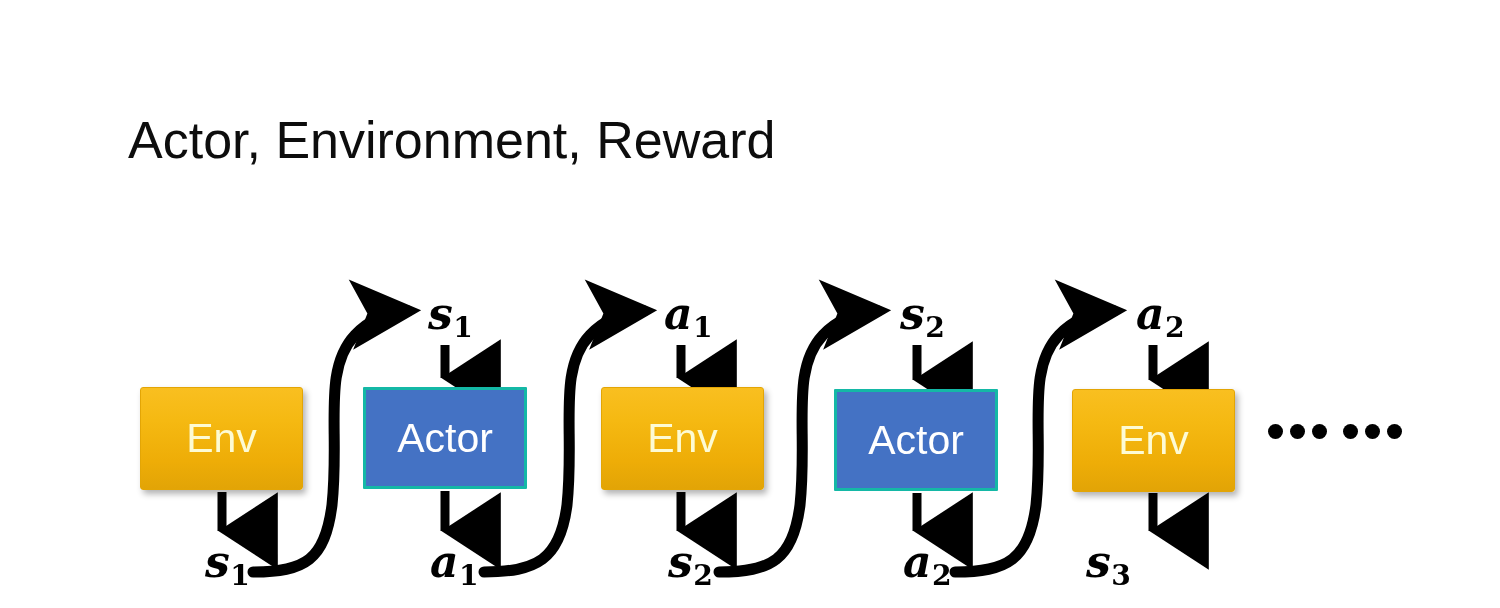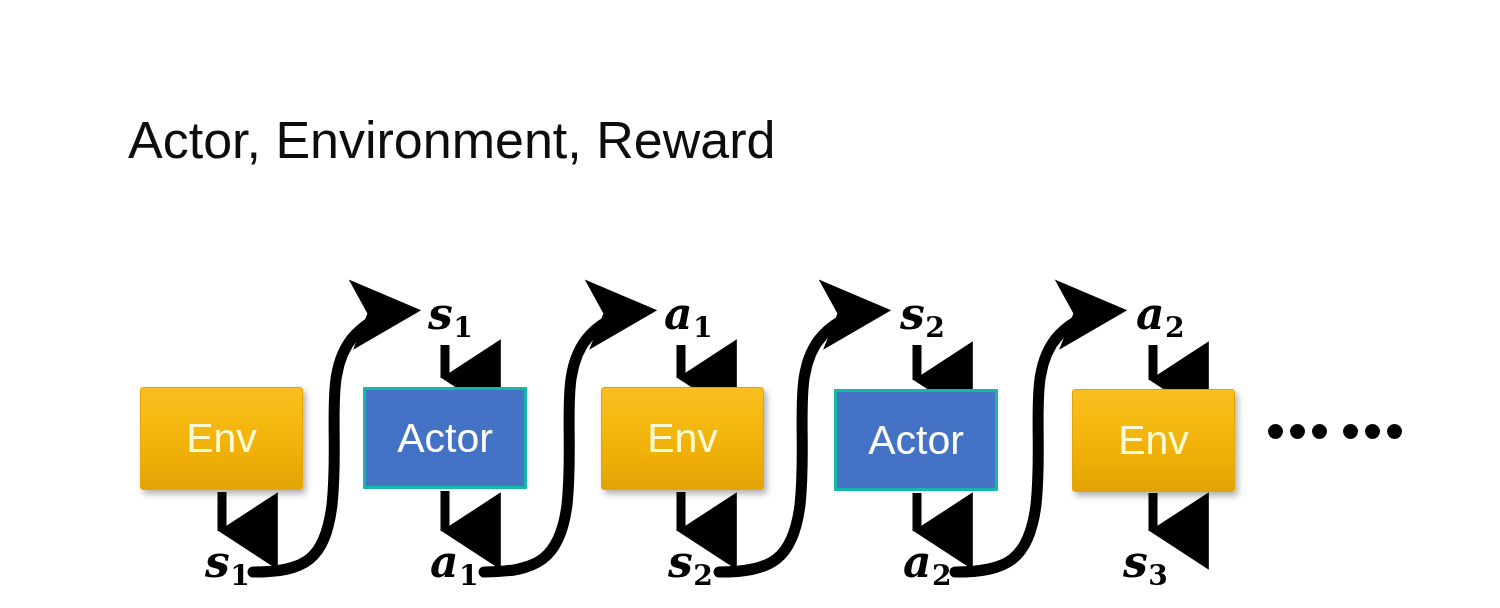--- a/index.html
+++ b/index.html
@@ -159,21 +159,21 @@
 
   <div class="math-label" style="left:428px;  top:292px;"><span>s</span><sub>1</sub></div>
   <div class="math-label" style="left:664px;  top:292px;"><span>a</span><sub>1</sub></div>
   <div class="math-label" style="left:900px;  top:292px;"><span>s</span><sub>2</sub></div>
   <div class="math-label" style="left:1136px; top:292px;"><span>a</span><sub>2</sub></div>
 
   <div class="math-label" style="left:205px;  top:540px;"><span>s</span><sub>1</sub></div>
   <div class="math-label" style="left:430px;  top:540px;"><span>a</span><sub>1</sub></div>
   <div class="math-label" style="left:668px;  top:540px;"><span>s</span><sub>2</sub></div>
   <div class="math-label" style="left:903px;  top:540px;"><span>a</span><sub>2</sub></div>
-  <div class="math-label" style="left:1123px; top:540px;"><span>s</span><sub>3</sub></div>
+  <div class="math-label" style="left:1086px; top:540px;"><span>s</span><sub>3</sub></div>
 
   <div id="ellipsis-dots">
     <span class="dot"></span>
     <span class="dot"></span>
     <span class="dot"></span>
     <span class="dot gap"></span>
     <span class="dot"></span>
     <span class="dot"></span>
   </div>
 

